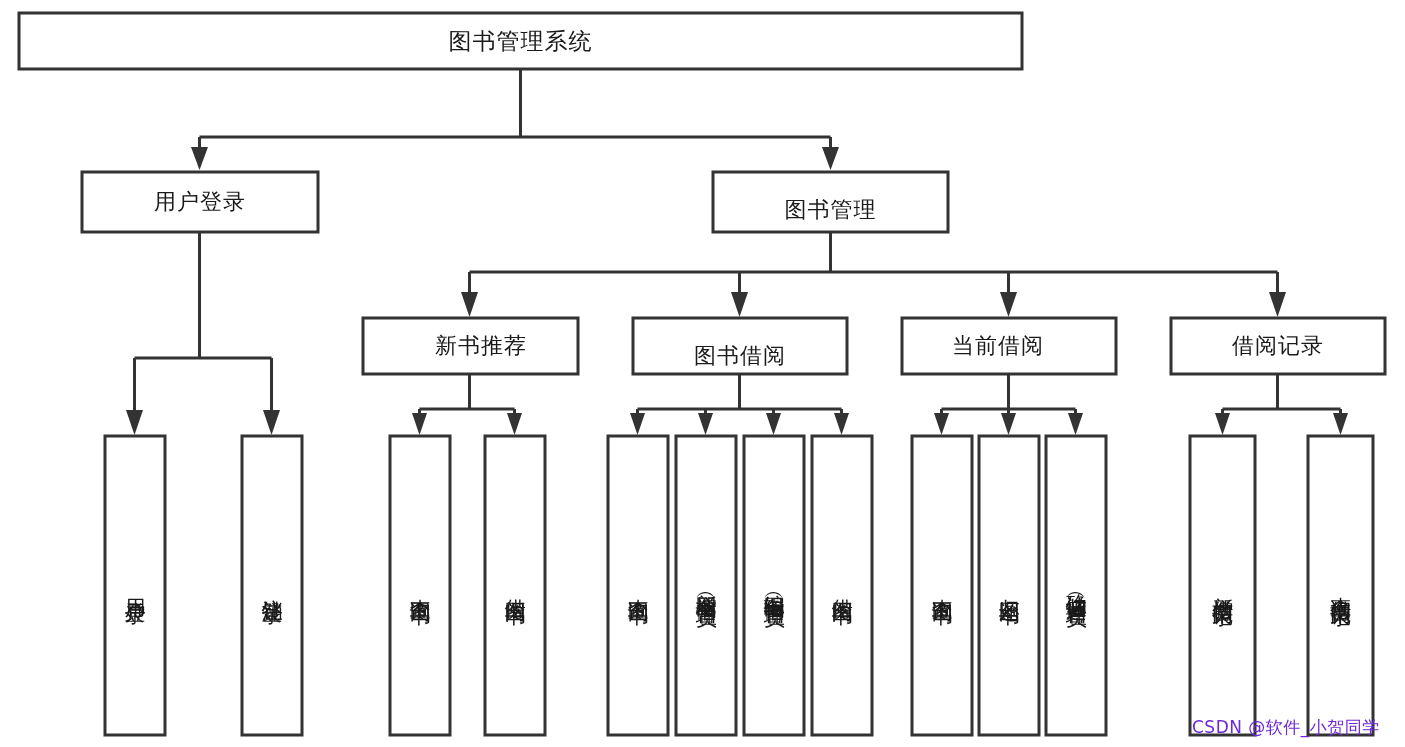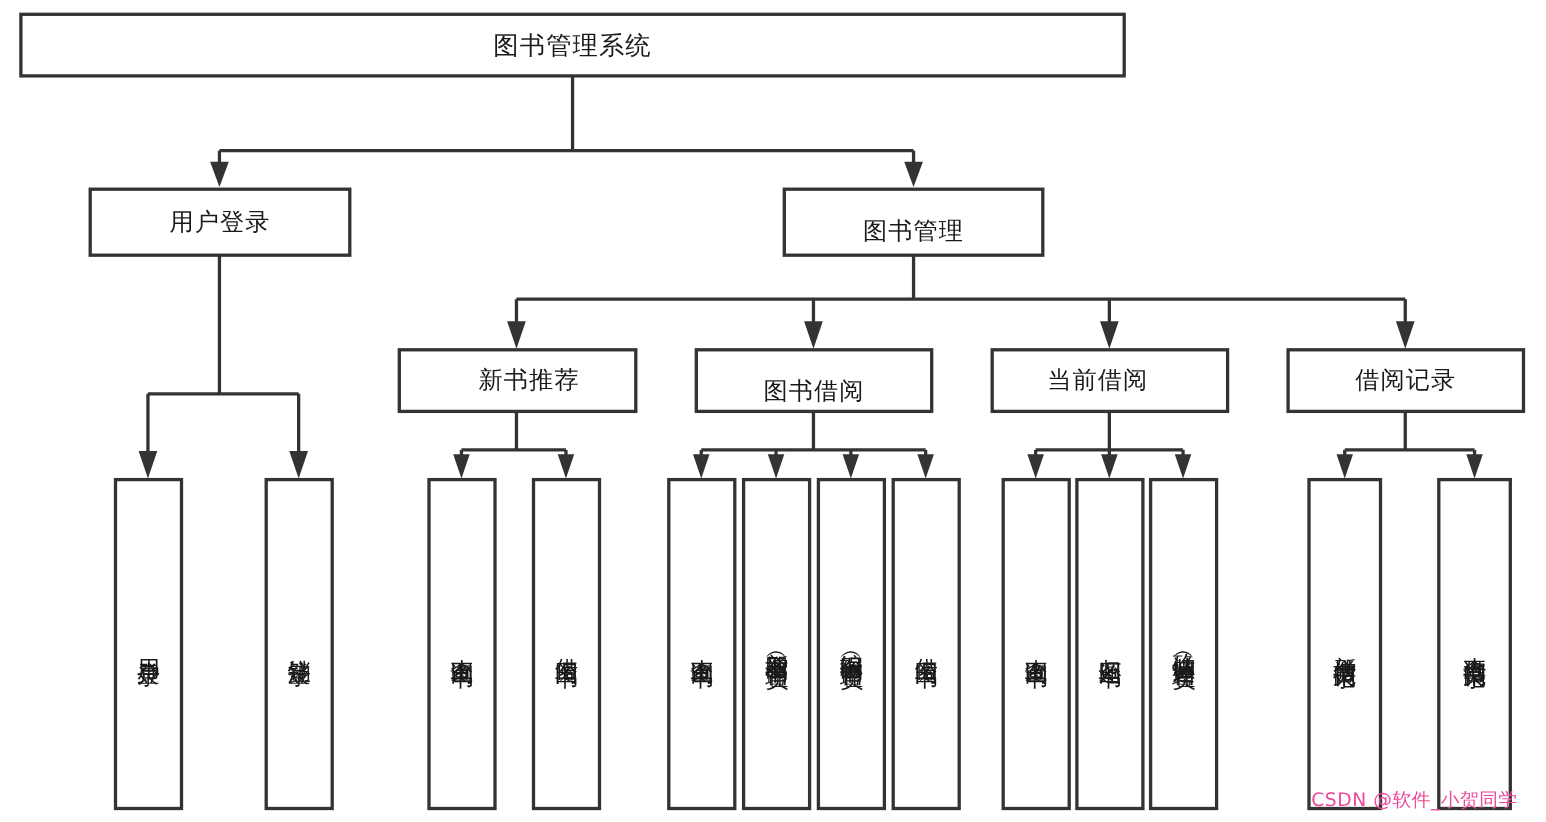--- a/index.html
+++ b/index.html
@@ -65,21 +65,21 @@
     font-size: 21px;
     line-height: 1.06;
     writing-mode: vertical-rl;
     text-orientation: upright;
     letter-spacing: 2px;
     white-space: nowrap;
     pointer-events: none;
   }
   .watermark {
     position: absolute;
-    color: #ec4899;
+    color: #6d28d9;
     font-size: 17px;
     letter-spacing: 0.5px;
     white-space: nowrap;
     pointer-events: none;
   }
 </style>
 </head>
 <body>
 
 <div id="diagram-root">

